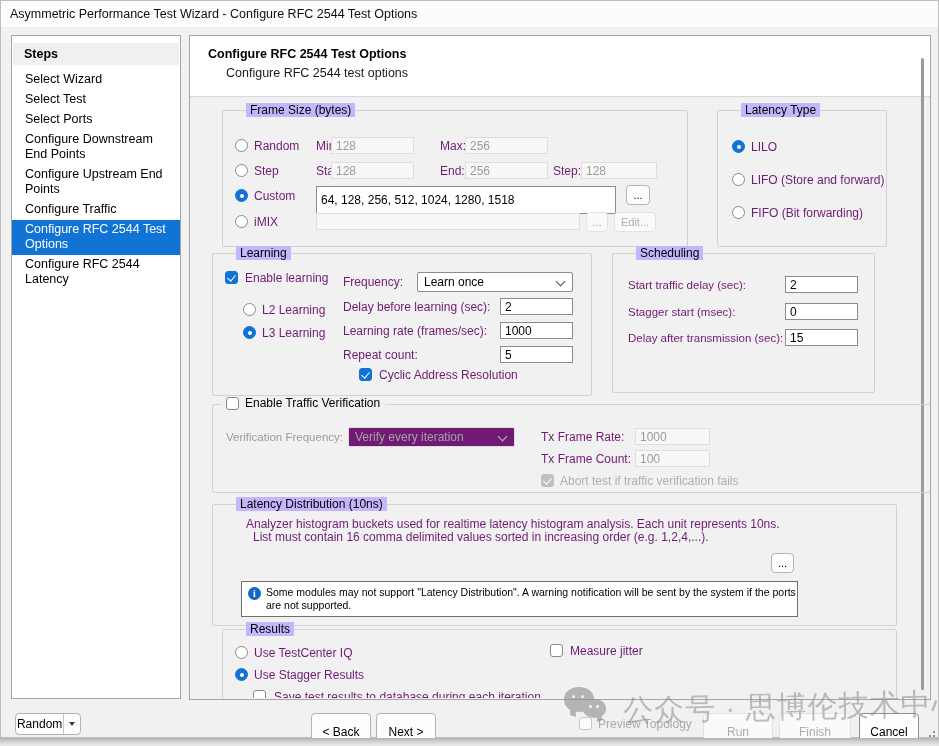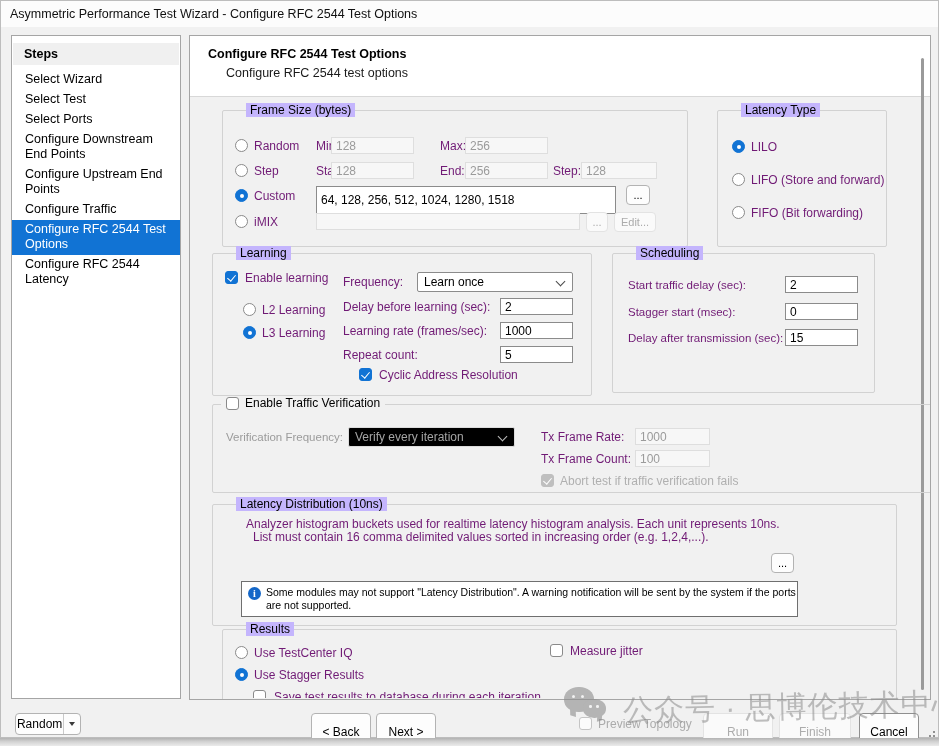--- a/index.html
+++ b/index.html
@@ -65,21 +65,21 @@
     border:solid #fff;border-width:0 1.6px 1.6px 0;transform:rotate(40deg);}
 
   .inp{position:absolute;height:17px;border:1px solid #8b8b8b;background:#fff;font-size:12px;
     padding:0 4px;box-sizing:border-box;display:flex;align-items:center;color:#000;white-space:nowrap;overflow:hidden;}
   .inp.dis{border-color:#dedede;background:#f7f7f7;color:#9b9b9b;}
 
   .dd{position:absolute;height:20px;border:1px solid #8b8b8b;border-radius:2px;background:#fff;
     font-size:12px;display:flex;align-items:center;padding:0 22px 0 6px;box-sizing:border-box;color:#000;white-space:nowrap;}
   .dd .chev{position:absolute;right:8px;top:5px;width:6px;height:6px;
     border-right:1.4px solid #4a4a4a;border-bottom:1.4px solid #4a4a4a;transform:rotate(45deg);}
-  .dd.dis{border-color:#dcdcdc;background:#000000;color:#a5a5a5;}
+  .dd.dis{border-color:#dcdcdc;background:#701a75;color:#a5a5a5;}
   .dd.dis .chev{border-color:#bdbdbd;}
 
   .btn{position:absolute;height:38px;background:#fdfdfd;border:1px solid #b3b3b3;border-radius:4px;
     font-size:12px;display:flex;align-items:center;justify-content:center;box-sizing:border-box;color:#000;cursor:default;}
   .btn.tiny{height:20px;font-size:11px;}
   .btn.dis{background:#fafafa;border-color:#e3e3e3;color:#acacac;}
   .btn.cancel{border-color:#8f8f8f;}
 
   .split{position:absolute;height:22px;display:flex;background:#fdfdfd;border:1px solid #b3b3b3;
     border-radius:4px;box-sizing:border-box;font-size:12px;color:#000;}

